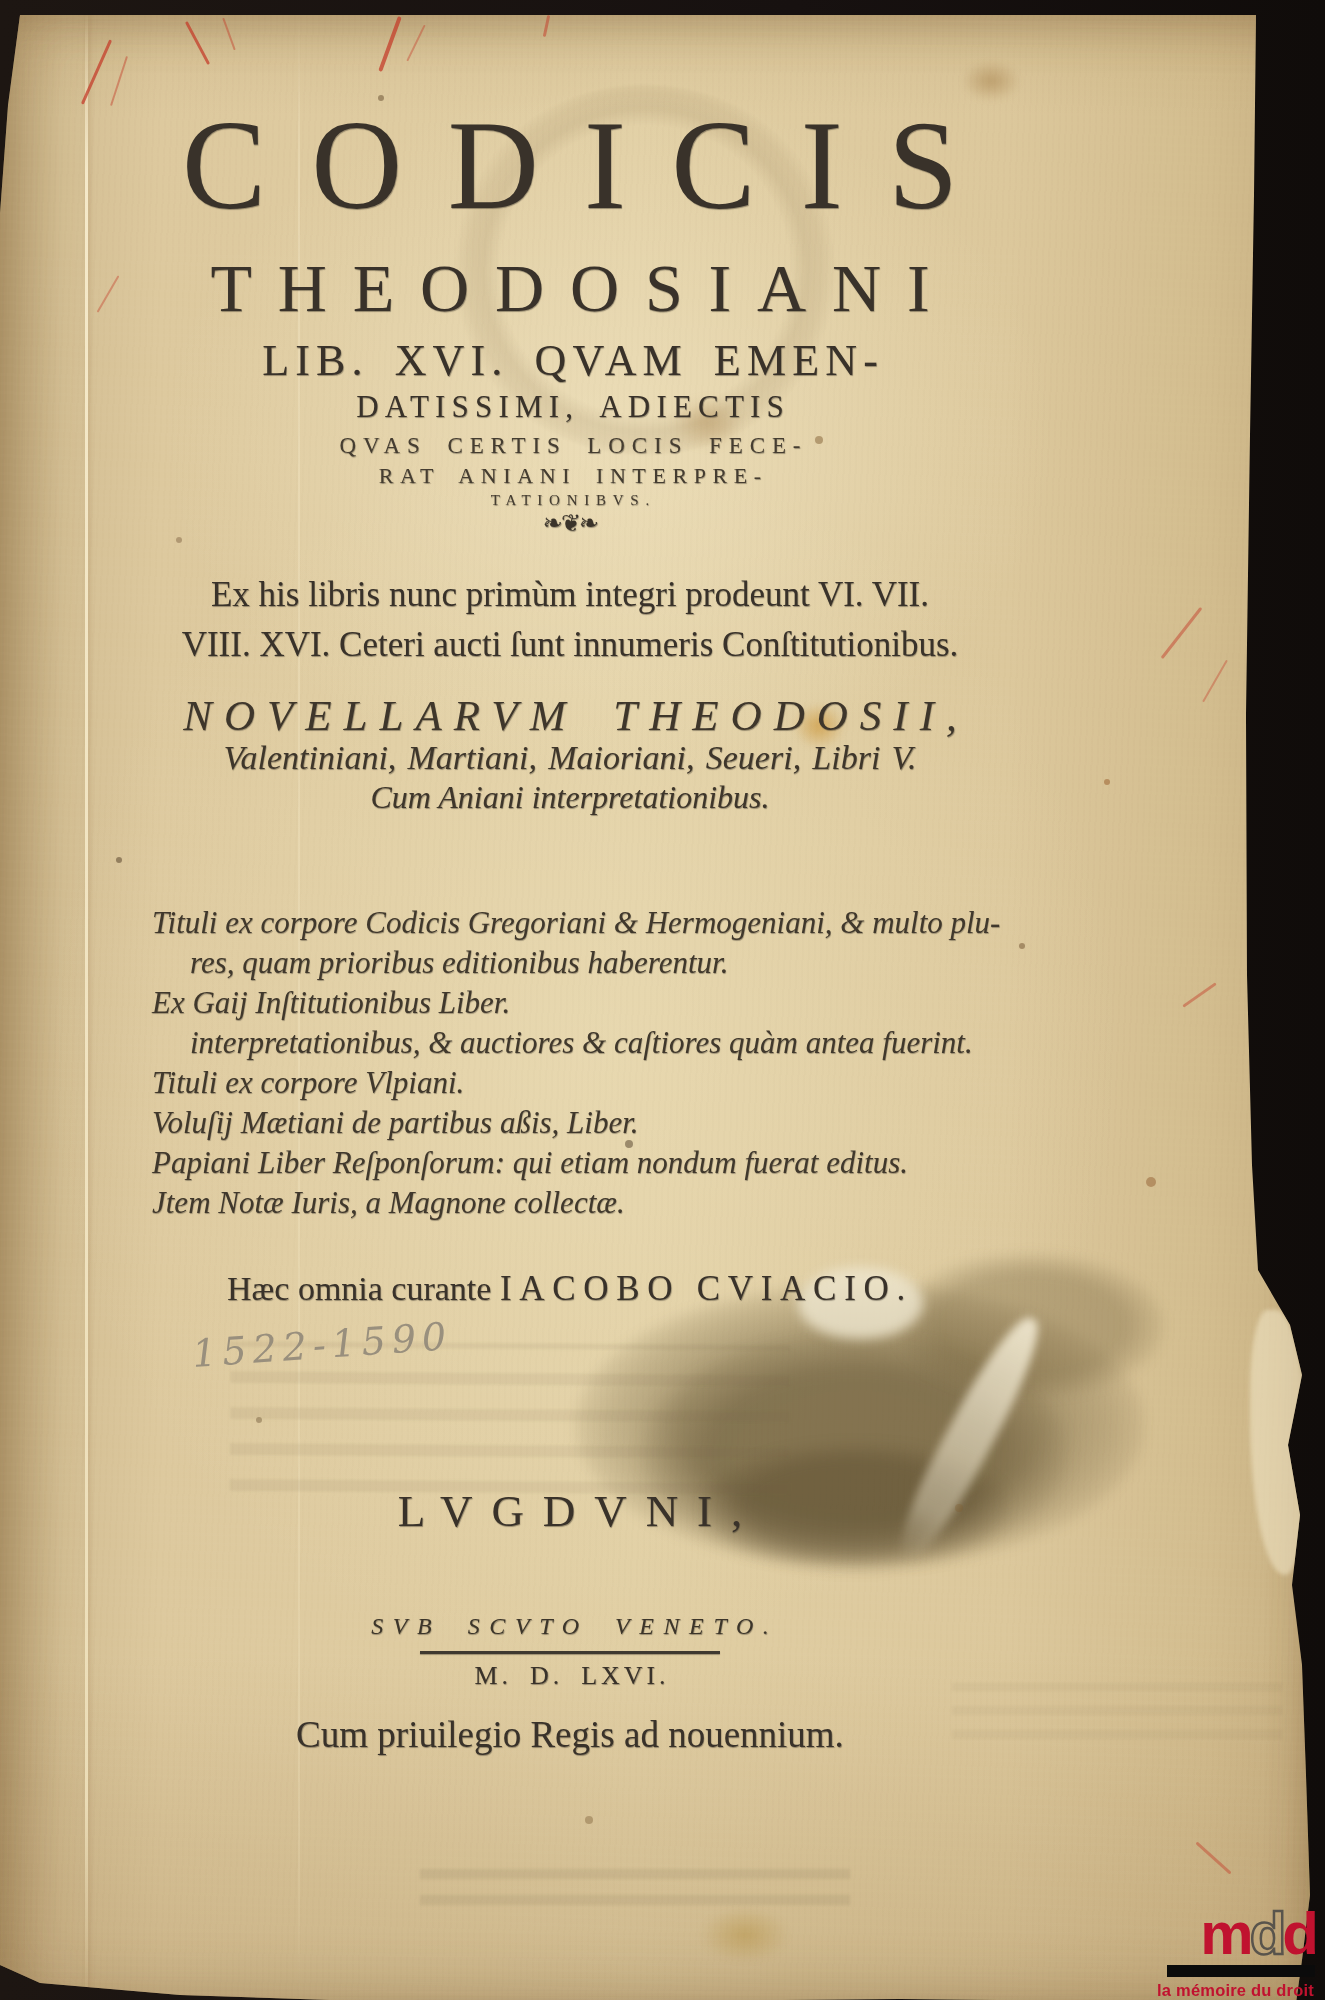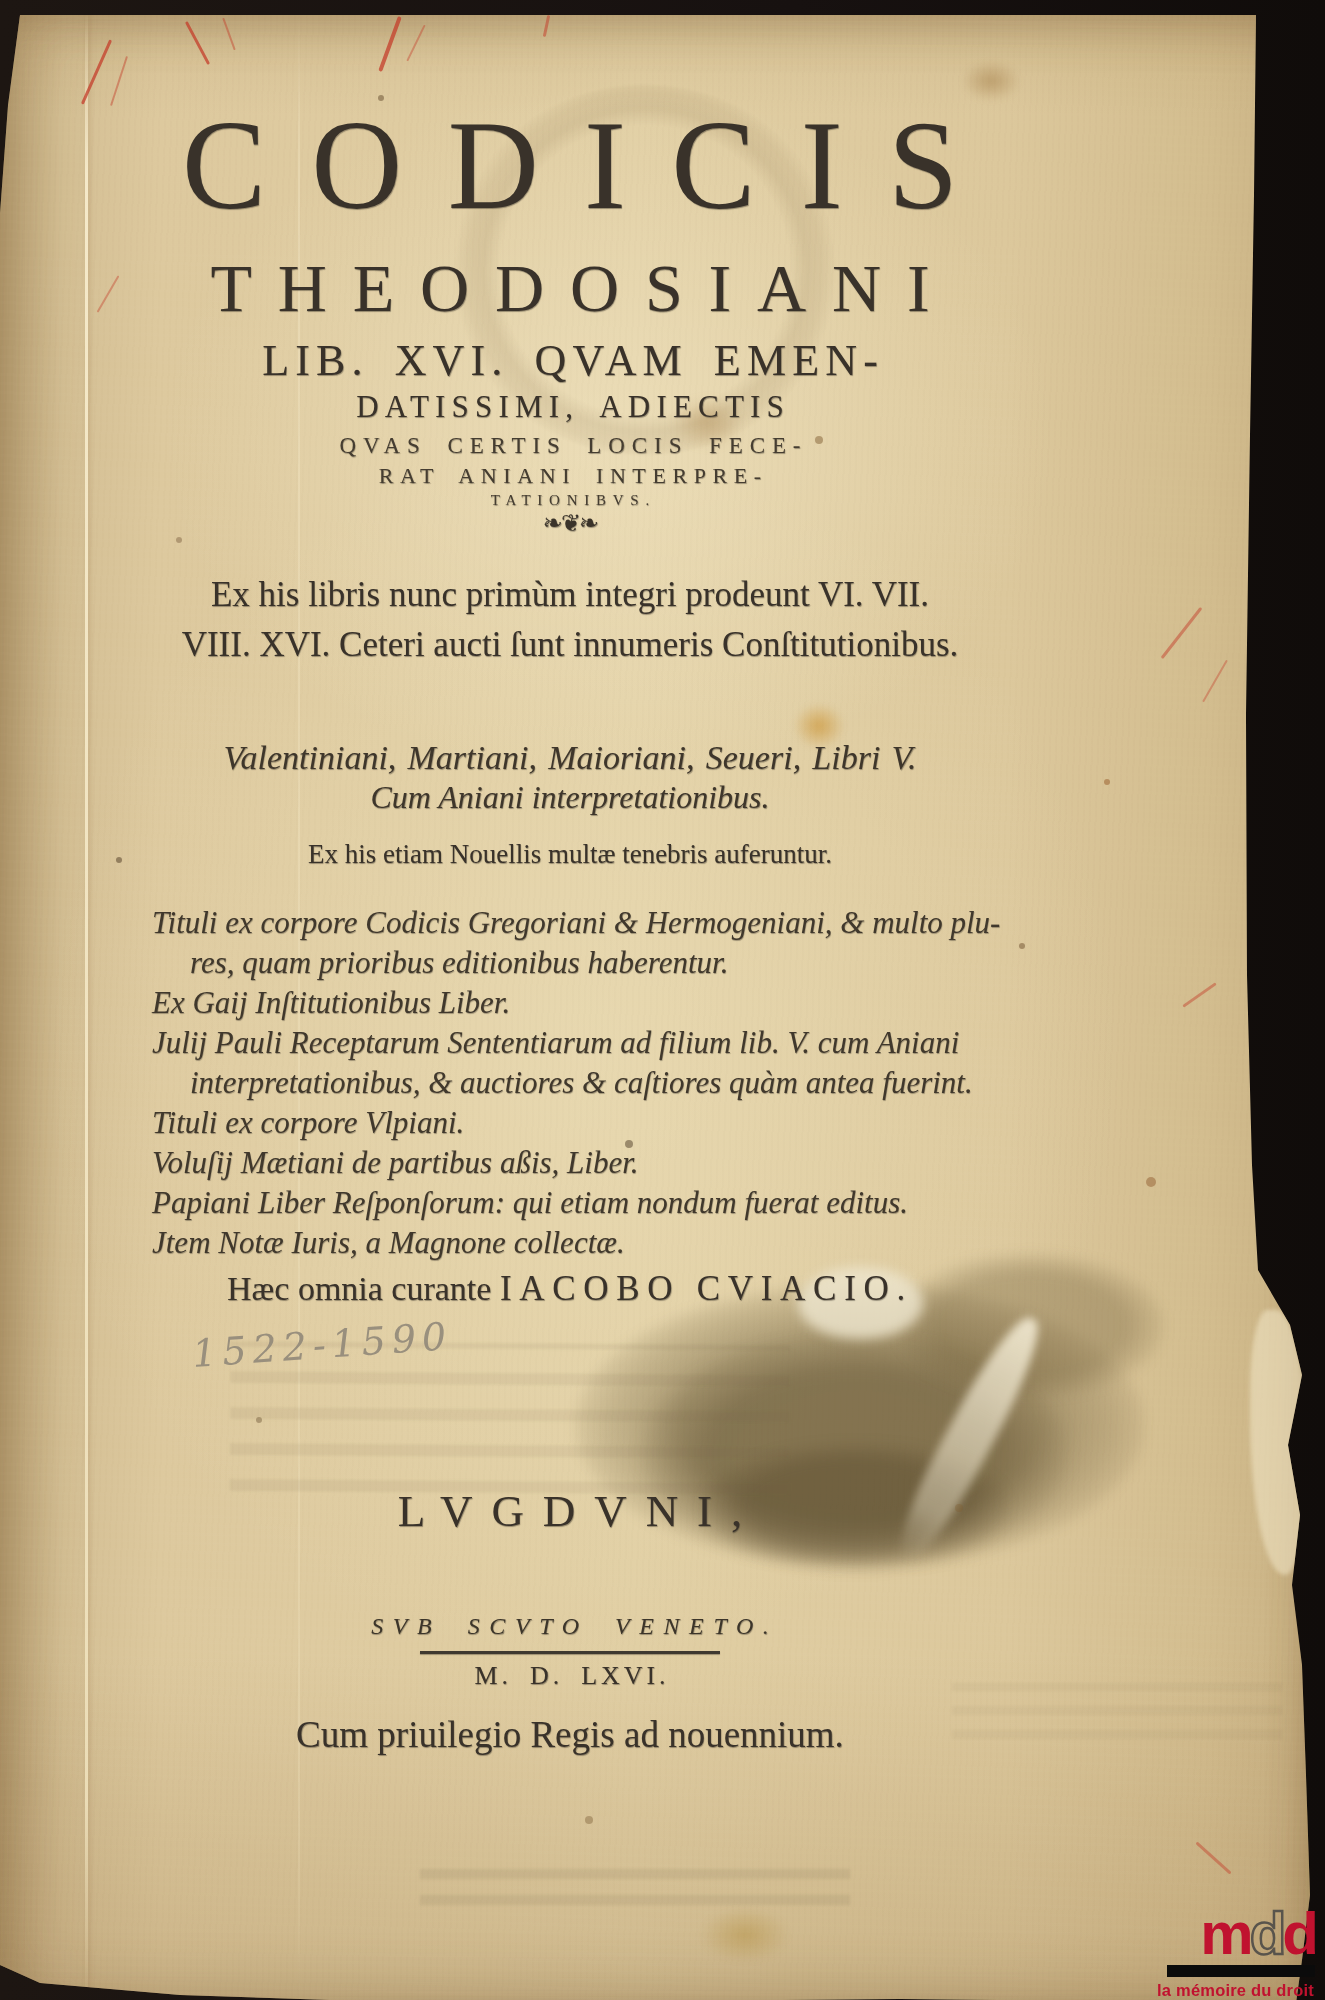--- a/index.html
+++ b/index.html
@@ -171,30 +171,29 @@
     <div class="line t-lib">LIB. XVI. QVAM EMEN-</div>
     <div class="line t-dat">DATISSIMI, ADIECTIS</div>
     <div class="line t-qvas">QVAS CERTIS LOCIS FECE-</div>
     <div class="line t-rat">RAT ANIANI INTERPRE-</div>
     <div class="line t-tat">TATIONIBVS.</div>
     <div class="line t-orn">❧❦❧</div>
 
     <div class="line t-intro1">Ex his libris nunc primùm integri prodeunt VI. VII.</div>
     <div class="line t-intro2">VIII. XVI. Ceteri aucti ſunt innumeris Conſtitutionibus.</div>
 
+    <div class="line t-nov1">NOVELLARVM THEODOSII,</div>
     <div class="line t-nov2">Valentiniani, Martiani, Maioriani, Seueri, Libri V.</div>
     <div class="line t-nov3">Cum Aniani interpretationibus.</div>
 
-    <div class="line t-note">Ex his etiam Nouellis multæ tenebris auferuntur.</div>
 
     <div class="contents">
       <div class="cl">Tituli ex corpore Codicis Gregoriani &amp; Hermogeniani, &amp; multo plu-</div>
       <div class="cl ind">res, quam prioribus editionibus haberentur.</div>
       <div class="cl">Ex Gaij Inſtitutionibus Liber.</div>
-      <div class="cl">Julij Pauli Receptarum Sententiarum ad filium lib. V. cum Aniani</div>
       <div class="cl ind">interpretationibus, &amp; auctiores &amp; caſtiores quàm antea fuerint.</div>
       <div class="cl">Tituli ex corpore Vlpiani.</div>
       <div class="cl">Voluſij Mætiani de partibus aßis, Liber.</div>
       <div class="cl">Papiani Liber Reſponſorum: qui etiam nondum fuerat editus.</div>
       <div class="cl">Jtem Notæ Iuris, a Magnone collectæ.</div>
     </div>
 
     <div class="line t-cur"><span>Hæc omnia curante </span><span class="cur-name">IACOBO CVIACIO.</span></div>
 
     <div class="pencil">1522-1590</div>

